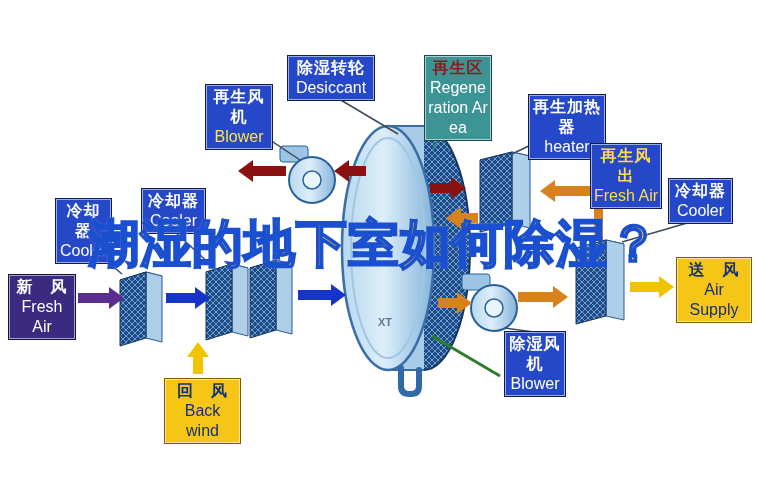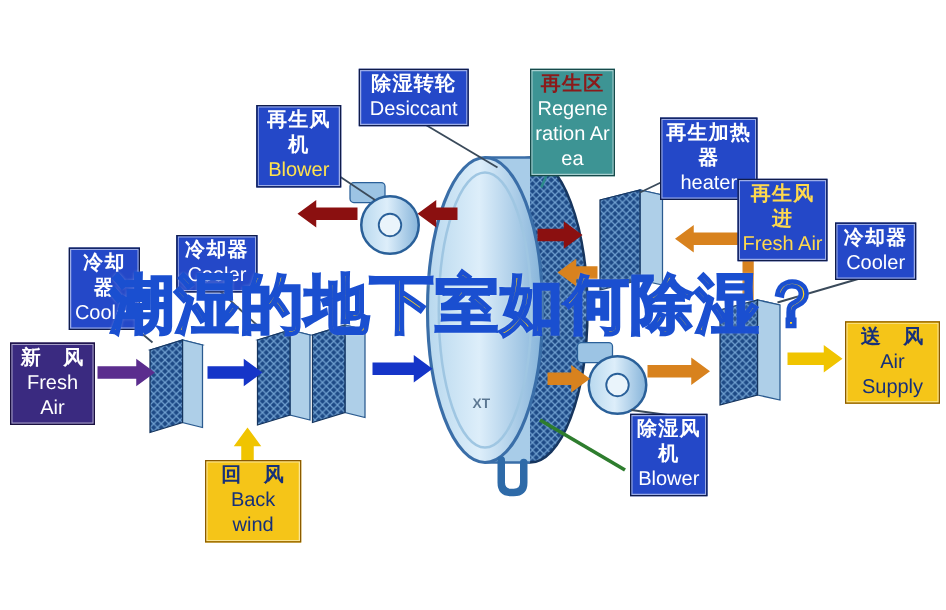--- a/index.html
+++ b/index.html
@@ -164,21 +164,21 @@
     <div class="en en-gold">Blower</div>
   </div>
 
   <div class="lbl lbl-blue" style="left:528px;top:94px;width:78px">
     <div class="zh">再生加热器</div>
     <div class="en">heater</div>
   </div>
 
 
   <div class="lbl lbl-blue-yel" style="left:590px;top:143px;width:72px">
-    <div class="zh">再生风进</div>
+    <div class="zh">再生风出</div>
     <div class="en">Fresh Air</div>
   </div>
 
   <div class="lbl lbl-blue" style="left:55px;top:198px;width:57px">
     <div class="zh">冷却器</div>
     <div class="en">Cooler</div>
   </div>
 
   <div class="lbl lbl-blue" style="left:141px;top:188px;width:65px">
     <div class="zh">冷却器</div>
@@ -193,21 +193,21 @@
   <div class="lbl lbl-purple" style="left:8px;top:274px;width:68px">
     <div class="zh">新　风</div>
     <div class="en">Fresh Air</div>
   </div>
 
   <div class="lbl lbl-yellow" style="left:676px;top:257px;width:76px">
     <div class="zh">送　风</div>
     <div class="en">Air Supply</div>
   </div>
 
-  <div class="lbl lbl-yellow" style="left:164px;top:368px;width:77px">
+  <div class="lbl lbl-yellow" style="left:164px;top:378px;width:77px">
     <div class="zh">回　风</div>
     <div class="en">Back wind</div>
   </div>
 
   <div class="lbl lbl-blue" style="left:504px;top:331px;width:62px">
     <div class="zh">除湿风机</div>
     <div class="en">Blower</div>
   </div>
 
 

